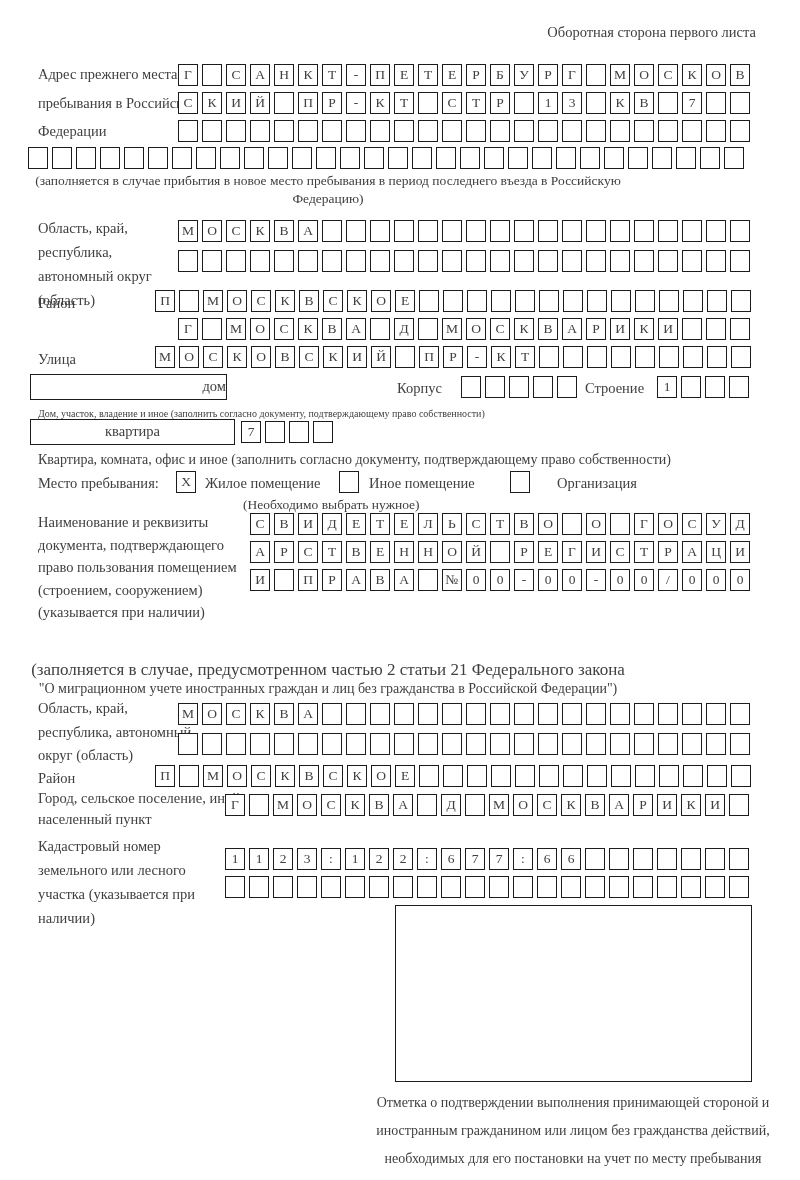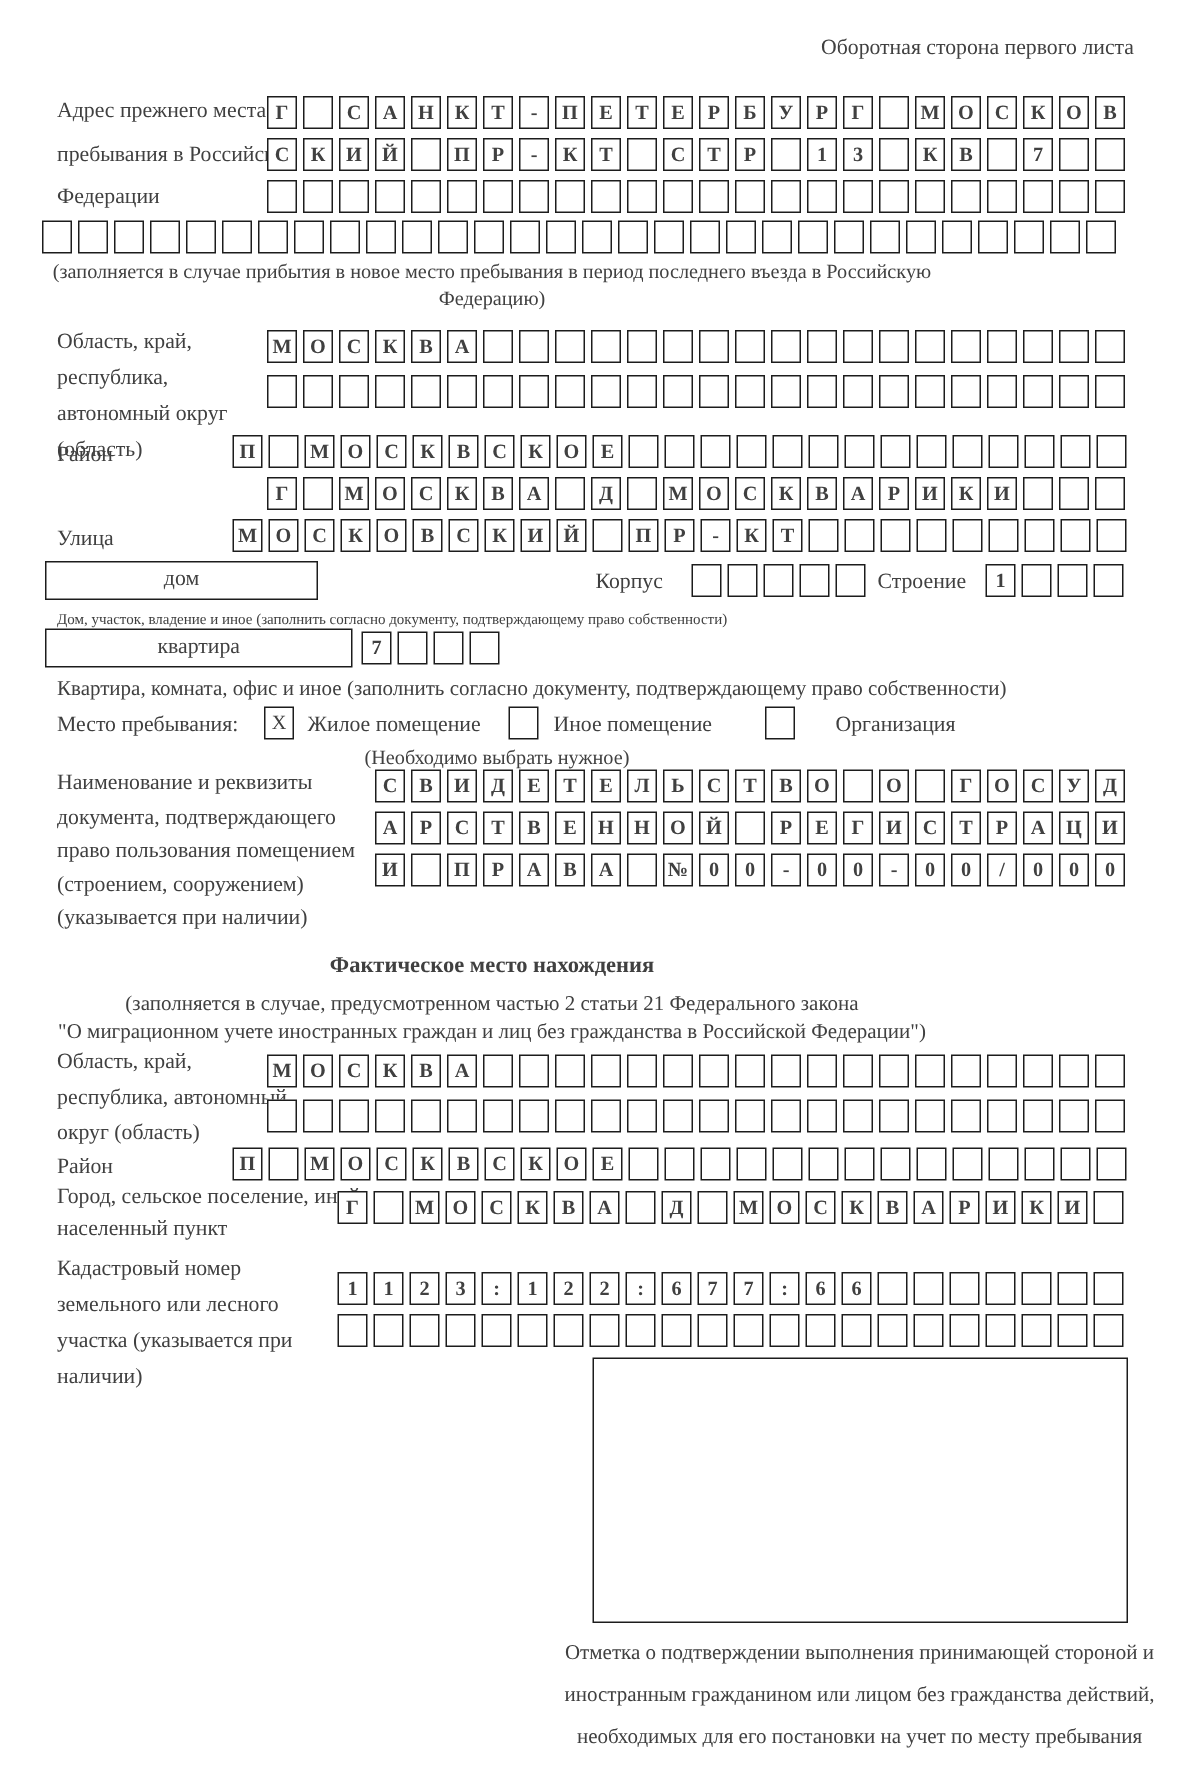--- a/index.html
+++ b/index.html
@@ -9,21 +9,21 @@
     background:#ffffff;
     font-family:"Liberation Serif","DejaVu Serif",serif;
     color:#404040;
     overflow:hidden;
   }
   .abs{position:absolute;}
   .label{font-size:14.5px;line-height:24px;}
   .note{font-size:13.5px;line-height:18px;}
   .center{width:656px;text-align:center;left:0;}
   .title{font-weight:bold;font-size:15.5px;}
-  .cboxes{white-space:nowrap;font-weight:bold;}
+  .cboxes{white-space:nowrap;}
   .cbox{
     display:inline-block;box-sizing:border-box;
     width:20px;height:22px;
     border:1.6px solid #1c1c1c;
     margin-right:4px;
     text-align:center;line-height:19px;
     font-size:13.5px;background:#fff;
     vertical-align:top;
   }
   .wide-cell{
@@ -56,21 +56,21 @@
   <div class="abs cboxes" style="left:178px;top:250px;"><span class="cbox"></span><span class="cbox"></span><span class="cbox"></span><span class="cbox"></span><span class="cbox"></span><span class="cbox"></span><span class="cbox"></span><span class="cbox"></span><span class="cbox"></span><span class="cbox"></span><span class="cbox"></span><span class="cbox"></span><span class="cbox"></span><span class="cbox"></span><span class="cbox"></span><span class="cbox"></span><span class="cbox"></span><span class="cbox"></span><span class="cbox"></span><span class="cbox"></span><span class="cbox"></span><span class="cbox"></span><span class="cbox"></span><span class="cbox"></span></div>
 
   <div class="abs label" style="left:38px;top:291px;">Район</div>
   <div class="abs cboxes" style="left:155px;top:290px;"><span class="cbox">П</span><span class="cbox"></span><span class="cbox">М</span><span class="cbox">О</span><span class="cbox">С</span><span class="cbox">К</span><span class="cbox">В</span><span class="cbox">С</span><span class="cbox">К</span><span class="cbox">О</span><span class="cbox">Е</span><span class="cbox"></span><span class="cbox"></span><span class="cbox"></span><span class="cbox"></span><span class="cbox"></span><span class="cbox"></span><span class="cbox"></span><span class="cbox"></span><span class="cbox"></span><span class="cbox"></span><span class="cbox"></span><span class="cbox"></span><span class="cbox"></span><span class="cbox"></span></div>
 
   <div class="abs cboxes" style="left:178px;top:318px;"><span class="cbox">Г</span><span class="cbox"></span><span class="cbox">М</span><span class="cbox">О</span><span class="cbox">С</span><span class="cbox">К</span><span class="cbox">В</span><span class="cbox">А</span><span class="cbox"></span><span class="cbox">Д</span><span class="cbox"></span><span class="cbox">М</span><span class="cbox">О</span><span class="cbox">С</span><span class="cbox">К</span><span class="cbox">В</span><span class="cbox">А</span><span class="cbox">Р</span><span class="cbox">И</span><span class="cbox">К</span><span class="cbox">И</span><span class="cbox"></span><span class="cbox"></span><span class="cbox"></span></div>
 
   <div class="abs label" style="left:38px;top:347px;">Улица</div>
   <div class="abs cboxes" style="left:155px;top:346px;"><span class="cbox">М</span><span class="cbox">О</span><span class="cbox">С</span><span class="cbox">К</span><span class="cbox">О</span><span class="cbox">В</span><span class="cbox">С</span><span class="cbox">К</span><span class="cbox">И</span><span class="cbox">Й</span><span class="cbox"></span><span class="cbox">П</span><span class="cbox">Р</span><span class="cbox">-</span><span class="cbox">К</span><span class="cbox">Т</span><span class="cbox"></span><span class="cbox"></span><span class="cbox"></span><span class="cbox"></span><span class="cbox"></span><span class="cbox"></span><span class="cbox"></span><span class="cbox"></span><span class="cbox"></span></div>
 
-  <div class="abs wide-cell" style="left:30px;top:374px;width:182px;">дом</div>
+  <div class="abs wide-cell" style="left:30px;top:374px;width:197px;text-align:right;">дом</div>
   <span class="abs inline-lab" style="left:397px;top:376px;">Корпус</span>
   <div class="abs cboxes" style="left:461px;top:376px;"><span class="cbox"></span><span class="cbox"></span><span class="cbox"></span><span class="cbox"></span><span class="cbox"></span></div>
   <span class="abs inline-lab" style="left:585px;top:376px;">Строение</span>
   <div class="abs cboxes" style="left:657px;top:376px;"><span class="cbox">1</span><span class="cbox"></span><span class="cbox"></span><span class="cbox"></span></div>
   <div class="abs note" style="left:38px;top:405px;font-size:10px;">Дом, участок, владение и иное (заполнить согласно документу, подтверждающему право собственности)</div>
 
   <div class="abs wide-cell" style="left:30px;top:419px;width:205px;">квартира</div>
   <div class="abs cboxes" style="left:241px;top:421px;"><span class="cbox">7</span><span class="cbox"></span><span class="cbox"></span><span class="cbox"></span></div>
   <div class="abs note" style="left:38px;top:451px;font-size:14px;">Квартира, комната, офис и иное (заполнить согласно документу, подтверждающему право собственности)</div>
 
@@ -81,22 +81,21 @@
   <span class="abs inline-lab" style="left:369px;top:471px;">Иное помещение</span>
   <span class="abs cbox" style="left:510px;top:471px;"></span>
   <span class="abs inline-lab" style="left:557px;top:471px;">Организация</span>
   <div class="abs note" style="left:243px;top:496px;">(Необходимо выбрать нужное)</div>
 
   <div class="abs label" style="left:38px;top:511px;width:212px;line-height:22.5px;">Наименование и реквизиты документа, подтверждающего право пользования помещением (строением, сооружением) (указывается при наличии)</div>
   <div class="abs cboxes" style="left:250px;top:513px;"><span class="cbox">С</span><span class="cbox">В</span><span class="cbox">И</span><span class="cbox">Д</span><span class="cbox">Е</span><span class="cbox">Т</span><span class="cbox">Е</span><span class="cbox">Л</span><span class="cbox">Ь</span><span class="cbox">С</span><span class="cbox">Т</span><span class="cbox">В</span><span class="cbox">О</span><span class="cbox"></span><span class="cbox">О</span><span class="cbox"></span><span class="cbox">Г</span><span class="cbox">О</span><span class="cbox">С</span><span class="cbox">У</span><span class="cbox">Д</span></div>
   <div class="abs cboxes" style="left:250px;top:541px;"><span class="cbox">А</span><span class="cbox">Р</span><span class="cbox">С</span><span class="cbox">Т</span><span class="cbox">В</span><span class="cbox">Е</span><span class="cbox">Н</span><span class="cbox">Н</span><span class="cbox">О</span><span class="cbox">Й</span><span class="cbox"></span><span class="cbox">Р</span><span class="cbox">Е</span><span class="cbox">Г</span><span class="cbox">И</span><span class="cbox">С</span><span class="cbox">Т</span><span class="cbox">Р</span><span class="cbox">А</span><span class="cbox">Ц</span><span class="cbox">И</span></div>
   <div class="abs cboxes" style="left:250px;top:569px;"><span class="cbox">И</span><span class="cbox"></span><span class="cbox">П</span><span class="cbox">Р</span><span class="cbox">А</span><span class="cbox">В</span><span class="cbox">А</span><span class="cbox"></span><span class="cbox">№</span><span class="cbox">0</span><span class="cbox">0</span><span class="cbox">-</span><span class="cbox">0</span><span class="cbox">0</span><span class="cbox">-</span><span class="cbox">0</span><span class="cbox">0</span><span class="cbox">/</span><span class="cbox">0</span><span class="cbox">0</span><span class="cbox">0</span></div>
 
-  <div class="abs title center" style="top:636px;font-size:15px;">Фактическое место нахождения</div>
-  <div class="abs note center" style="top:661px;font-size:14px;">(заполняется в случае, предусмотренном частью 2 статьи 21 Федерального закона</div>
+  <div class="abs note center" style="top:661px;font-size:17px;">(заполняется в случае, предусмотренном частью 2 статьи 21 Федерального закона</div>
   <div class="abs note center" style="top:680px;font-size:14px;">"О миграционном учете иностранных граждан и лиц без гражданства в Российской Федерации")</div>
 
   <div class="abs label" style="left:38px;top:697px;width:160px;line-height:23.5px;">Область, край, республика, автономный округ (область)</div>
   <div class="abs cboxes" style="left:178px;top:703px;"><span class="cbox">М</span><span class="cbox">О</span><span class="cbox">С</span><span class="cbox">К</span><span class="cbox">В</span><span class="cbox">А</span><span class="cbox"></span><span class="cbox"></span><span class="cbox"></span><span class="cbox"></span><span class="cbox"></span><span class="cbox"></span><span class="cbox"></span><span class="cbox"></span><span class="cbox"></span><span class="cbox"></span><span class="cbox"></span><span class="cbox"></span><span class="cbox"></span><span class="cbox"></span><span class="cbox"></span><span class="cbox"></span><span class="cbox"></span><span class="cbox"></span></div>
   <div class="abs cboxes" style="left:178px;top:733px;"><span class="cbox"></span><span class="cbox"></span><span class="cbox"></span><span class="cbox"></span><span class="cbox"></span><span class="cbox"></span><span class="cbox"></span><span class="cbox"></span><span class="cbox"></span><span class="cbox"></span><span class="cbox"></span><span class="cbox"></span><span class="cbox"></span><span class="cbox"></span><span class="cbox"></span><span class="cbox"></span><span class="cbox"></span><span class="cbox"></span><span class="cbox"></span><span class="cbox"></span><span class="cbox"></span><span class="cbox"></span><span class="cbox"></span><span class="cbox"></span></div>
 
   <div class="abs label" style="left:38px;top:766px;">Район</div>
   <div class="abs cboxes" style="left:155px;top:765px;"><span class="cbox">П</span><span class="cbox"></span><span class="cbox">М</span><span class="cbox">О</span><span class="cbox">С</span><span class="cbox">К</span><span class="cbox">В</span><span class="cbox">С</span><span class="cbox">К</span><span class="cbox">О</span><span class="cbox">Е</span><span class="cbox"></span><span class="cbox"></span><span class="cbox"></span><span class="cbox"></span><span class="cbox"></span><span class="cbox"></span><span class="cbox"></span><span class="cbox"></span><span class="cbox"></span><span class="cbox"></span><span class="cbox"></span><span class="cbox"></span><span class="cbox"></span><span class="cbox"></span></div>
 
   <div class="abs label" style="left:38px;top:788px;width:215px;line-height:21px;">Город, сельское поселение, иной населенный пункт</div>

